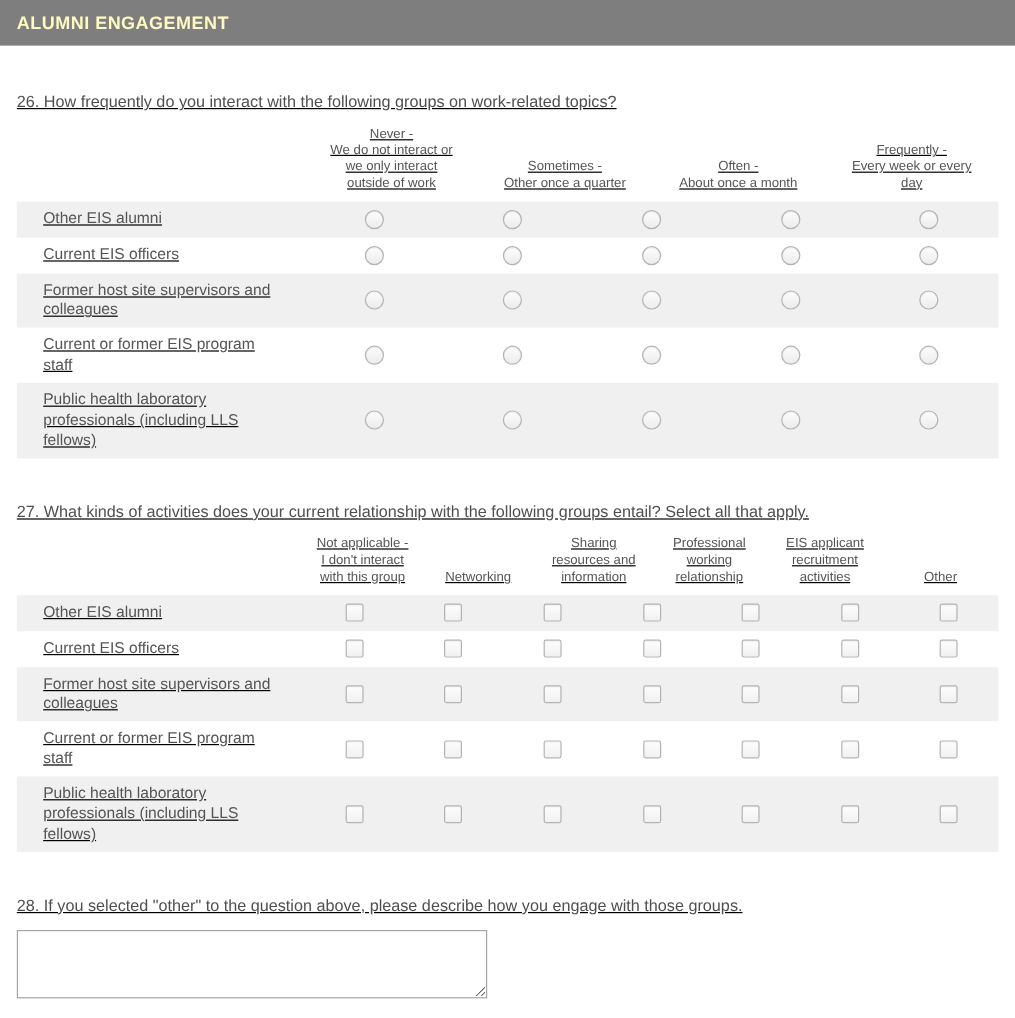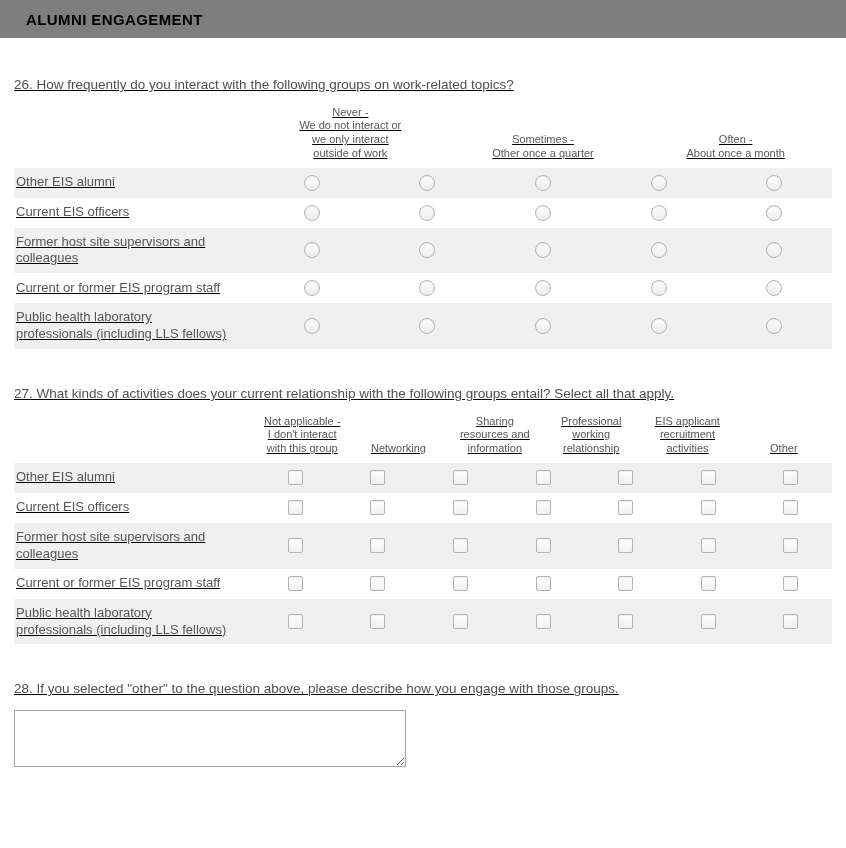--- a/index.html
+++ b/index.html
@@ -7,24 +7,24 @@
   body {
     height: 848px;
     overflow: hidden;
     background: #ffffff;
     font-family: "Liberation Sans", sans-serif;
     position: relative;
   }
   .survey-header {
     height: 38px;
     background: #7e7e7e;
-    color: #000000;
+    color: #fef9c3;
     display: flex;
     align-items: center;
-    padding: 0 26px;
+    padding: 0 14px;
   }
   .survey-header h1 {
     font-size: 15px;
     font-weight: bold;
     letter-spacing: 0.4px;
   }
   main { padding: 0 14px; text-decoration: underline; }
 
   .q-text {
     font-size: 13.5px;
@@ -49,21 +49,21 @@
     padding: 0 3px;
   }
   .m-row { display: flex; align-items: center; min-height: 30px; }
   .m-row.odd { background: #f0f0f0; }
   .row-label {
     width: 240px;
     flex-shrink: 0;
     font-size: 13px;
     color: #555555;
     line-height: 1.3;
-    padding: 6px 26px 6px 2px;
+    padding: 6px 26px 6px 22px;
   }
   .cell { flex: 1; display: flex; justify-content: center; align-items: center; }
   .radio {
     width: 16px; height: 16px;
     border-radius: 50%;
     border: 1px solid #b3b3b3;
     background: linear-gradient(#fdfdfd, #ececec);
     box-shadow: inset 0 1px 1px rgba(0,0,0,0.06);
     cursor: pointer;
   }
@@ -106,20 +106,23 @@
       <div class="m-head">
         <div class="m-spacer"></div>
         <div class="col-head">Never -
 We do not interact or
 we only interact
 outside of work</div>
         <div class="col-head">Sometimes -
 Other once a quarter</div>
         <div class="col-head">Often -
 About once a month</div>
+        <div class="col-head">Frequently -
+Every week or every
+day</div>
       </div>
 
       <div class="m-row odd">
         <div class="row-label">Other EIS alumni</div>
         <div class="cell">
             <span class="radio"></span>
           </div>
         <div class="cell">
             <span class="radio"></span>
           </div>

